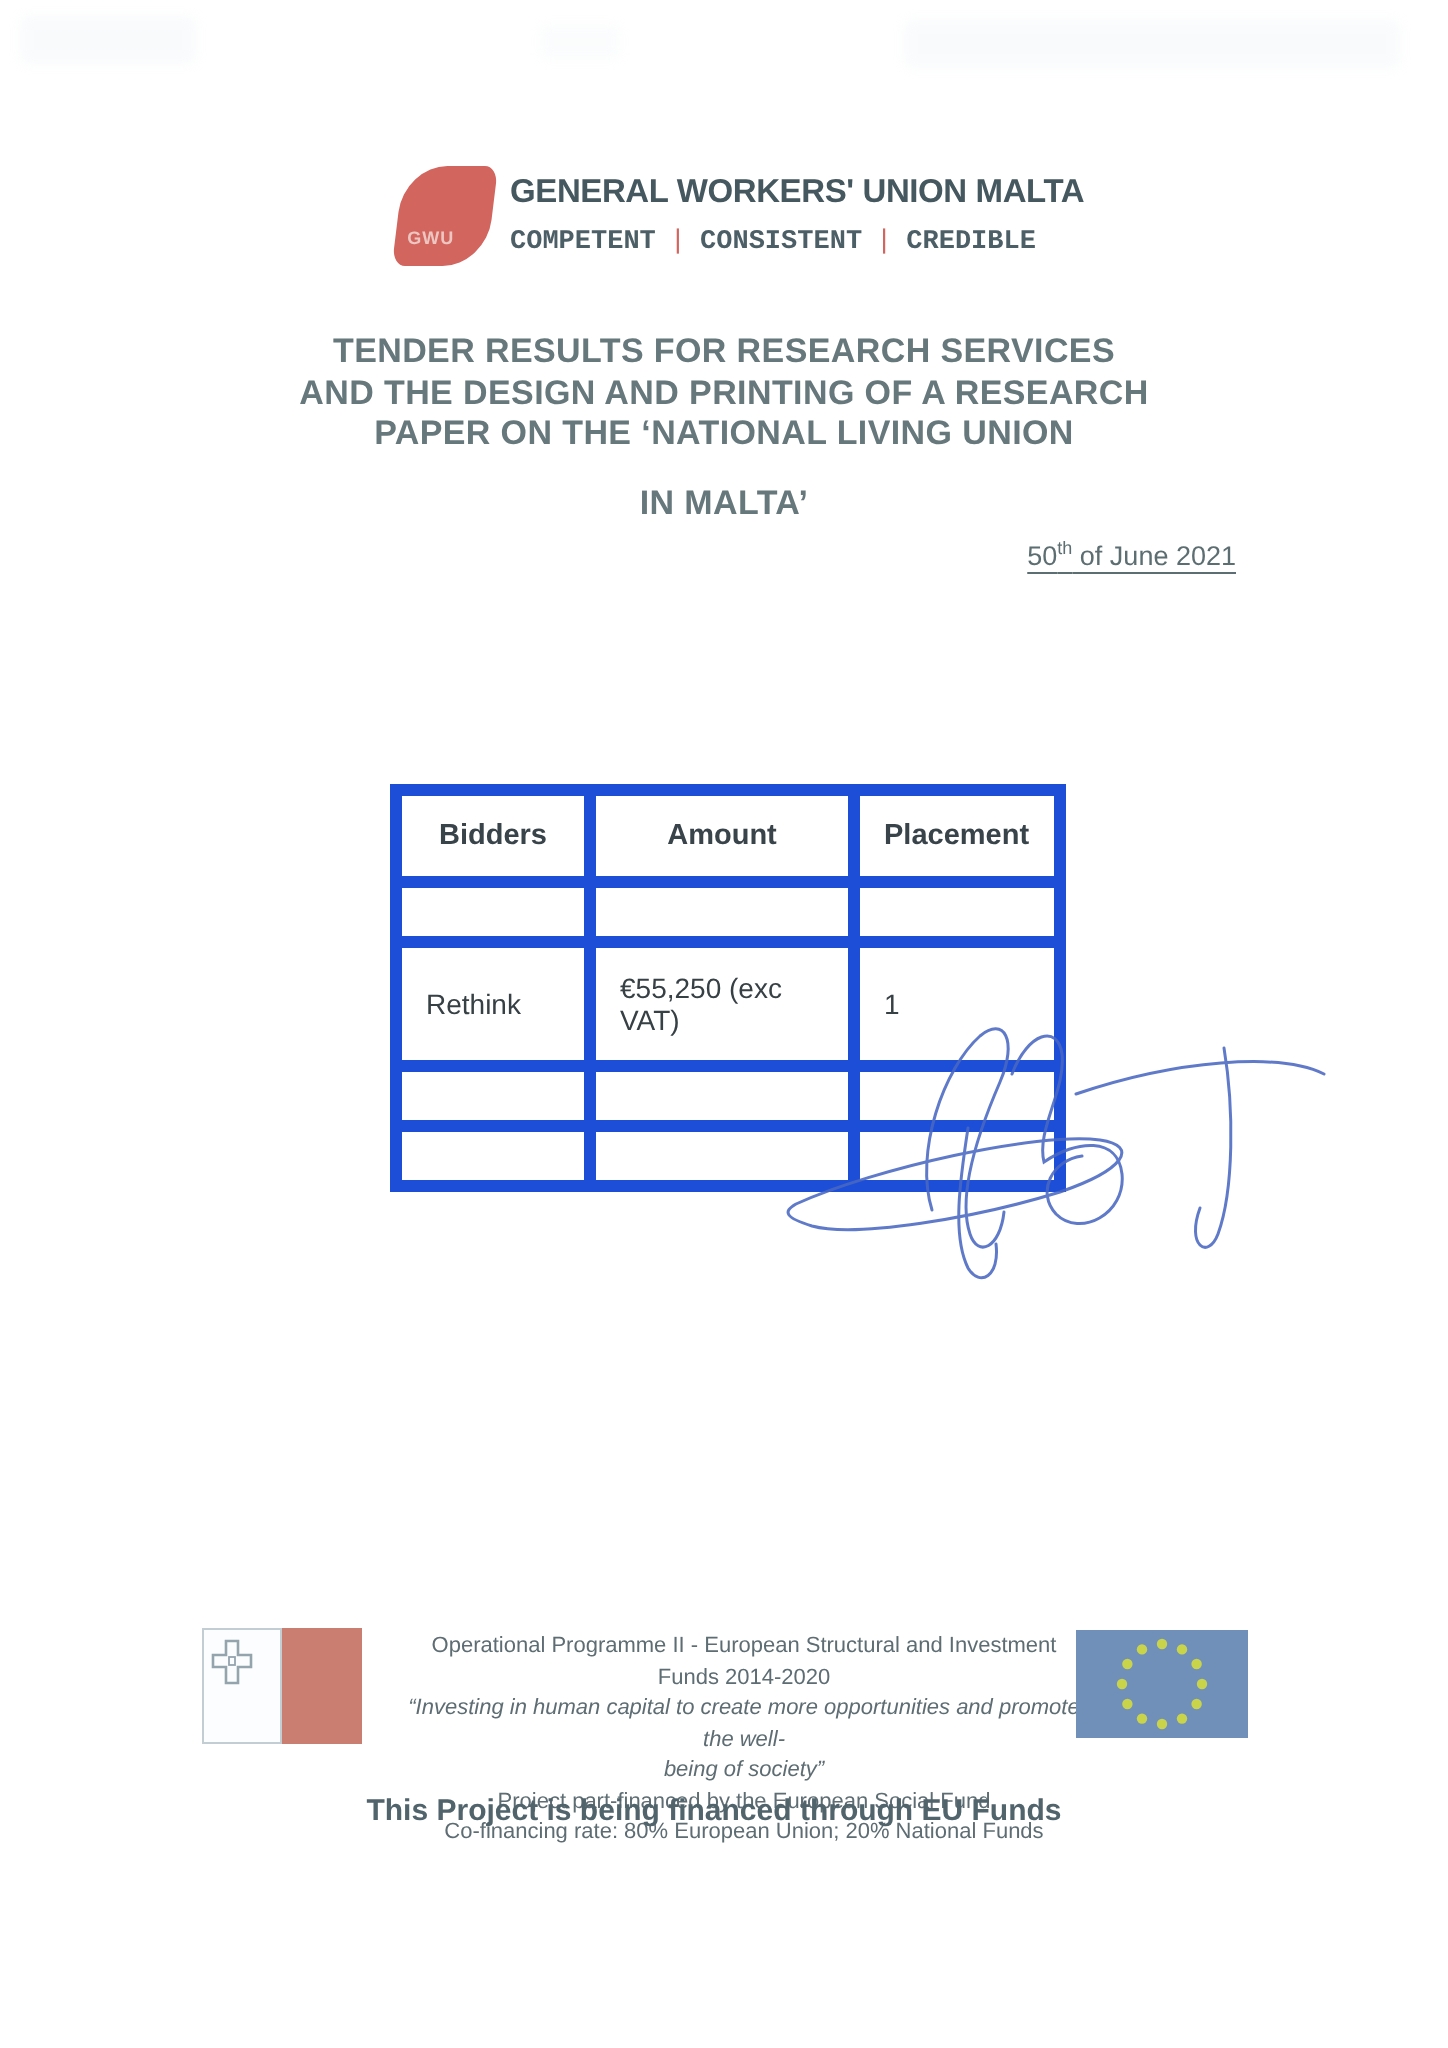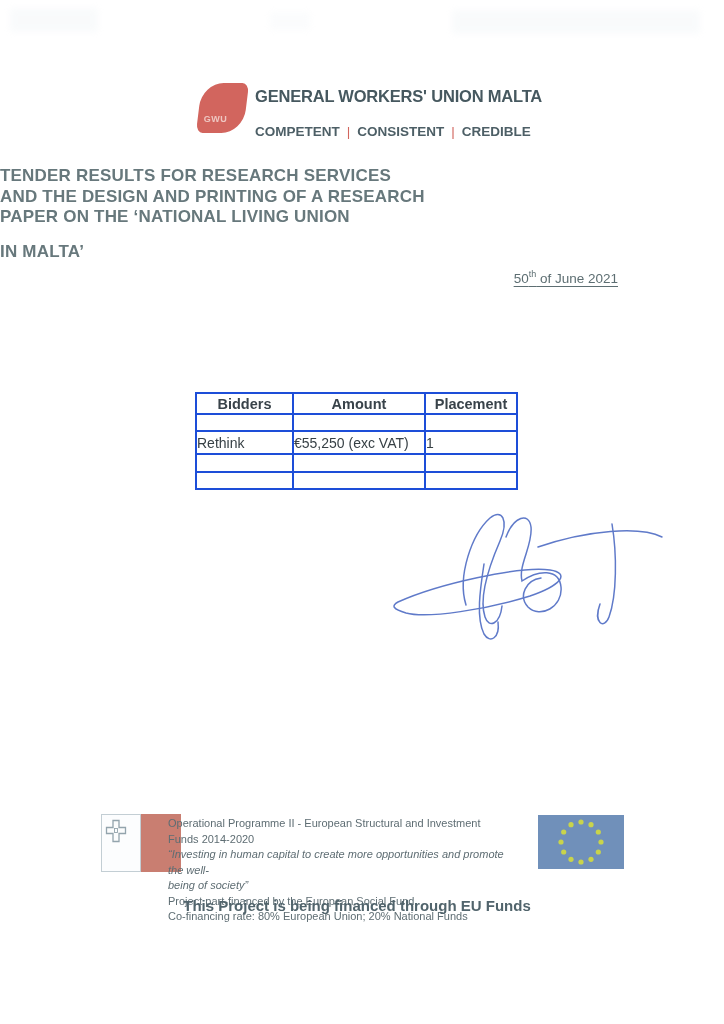--- a/index.html
+++ b/index.html
@@ -13,55 +13,55 @@
   .ghost.g3 { left:270px; top:12px; width:40px; height:18px; opacity:.12; }
 
   
   .logo { position:absolute; left:199px; top:83px; display:flex; align-items:flex-start; }
   .logo-mark { position:relative; width:47px; height:50px; background:#d2655e;
                border-radius:46% 14% 46% 14% / 46% 18% 46% 18%; transform:skewX(-7deg); }
   .logo-acronym { position:absolute; left:6px; bottom:9px; font-size:9px; font-weight:bold;
                   color:#eec6c1; letter-spacing:.5px; transform:skewX(7deg); }
   .logo-text { margin-left:9px; padding-top:4px; }
   .logo-name { font-size:16.5px; font-weight:bold; color:#46585f; letter-spacing:-0.2px; }
-  .logo-tagline { font-size:13.5px; font-weight:bold; color:#4d5f66; margin-top:18px; }
+  .logo-tagline { font-size:13.5px; font-weight:bold; color:#4d5f66; margin-top:8px;font-family:Liberation Mono, monospace; }
   .logo-tagline .sep { color:#d2655e; font-weight:normal; padding:0 7px; }
 
   
-  .title { position:absolute; left:0; top:166px; width:724px; text-align:left;
+  .title { position:absolute; left:0; top:166px; width:724px; text-align:center;
            font-size:17px; font-weight:bold; color:#67787c; line-height:20.5px; letter-spacing:.2px; }
   .title .last-line { margin-top:14px; }
 
   
   .date { position:absolute; right:106px; top:269px; font-size:13.5px; color:#5d6e72;
           text-decoration:underline; text-underline-offset:3px; }
   .date sup { font-size:9px;margin-top:20px; }
 
   
   table.bids { position:absolute; left:195px; top:392px; border-collapse:collapse;
                border:2px solid #3d4347; table-layout:fixed; }
-  table.bids td, table.bids th { border:2px solid #1d4ed8; vertical-align:middle;
-               font-size:14px; color:#374045; padding:0; }
+  table.bids td, table.bids th { border:6px solid #1d4ed8; vertical-align:middle;
+               font-size:14px; color:#374045; padding:12px; }
   table.bids th { font-size:14.5px; font-weight:bold; color:#39434a; }
   .col-b { width:97px; } .col-a { width:132px; } .col-p { width:92px; }
   tr.r-head { height:21px; } tr.r-empty1 { height:17px; } tr.r-data { height:23px; }
   tr.r-empty2 { height:18px; } tr.r-empty3 { height:17px; }
 
   
   .sig-svg { position:absolute; left:388px; top:506px; }
   .signoff { position:absolute; right:96px; top:586px; text-align:right;
              font-size:13px; color:#5d6a70; line-height:26.5px; }
 
   
   .malta-flag { position:absolute; left:101px; top:814px; width:80px; height:58px; display:flex; }
   .malta-white { position:relative; width:40px; height:58px; background:#fcfdfe; border:1px solid #c3ced4; }
   .malta-red { width:40px; height:58px; background:#c97e71; }
   .george-cross { position:absolute; left:3px; top:4px; }
 
-  .footer-text { position:absolute; left:168px; top:816px; width:344px; 
+  .footer-text { position:absolute; left:200px; top:816px; width:344px; text-align:center;
                  font-size:11px; color:#5e6d73; line-height:15.5px; }
   .footer-text .quote { font-style:italic; }
 
   .eu-flag { position:absolute; left:538px; top:815px; width:86px; height:54px; }
 
   .eu-funds-line { position:absolute; left:0; top:897px; width:714px; text-align:center;
                    font-size:15px; font-weight:bold; color:#51646c; }
 </style>
 </head>
 <body>

